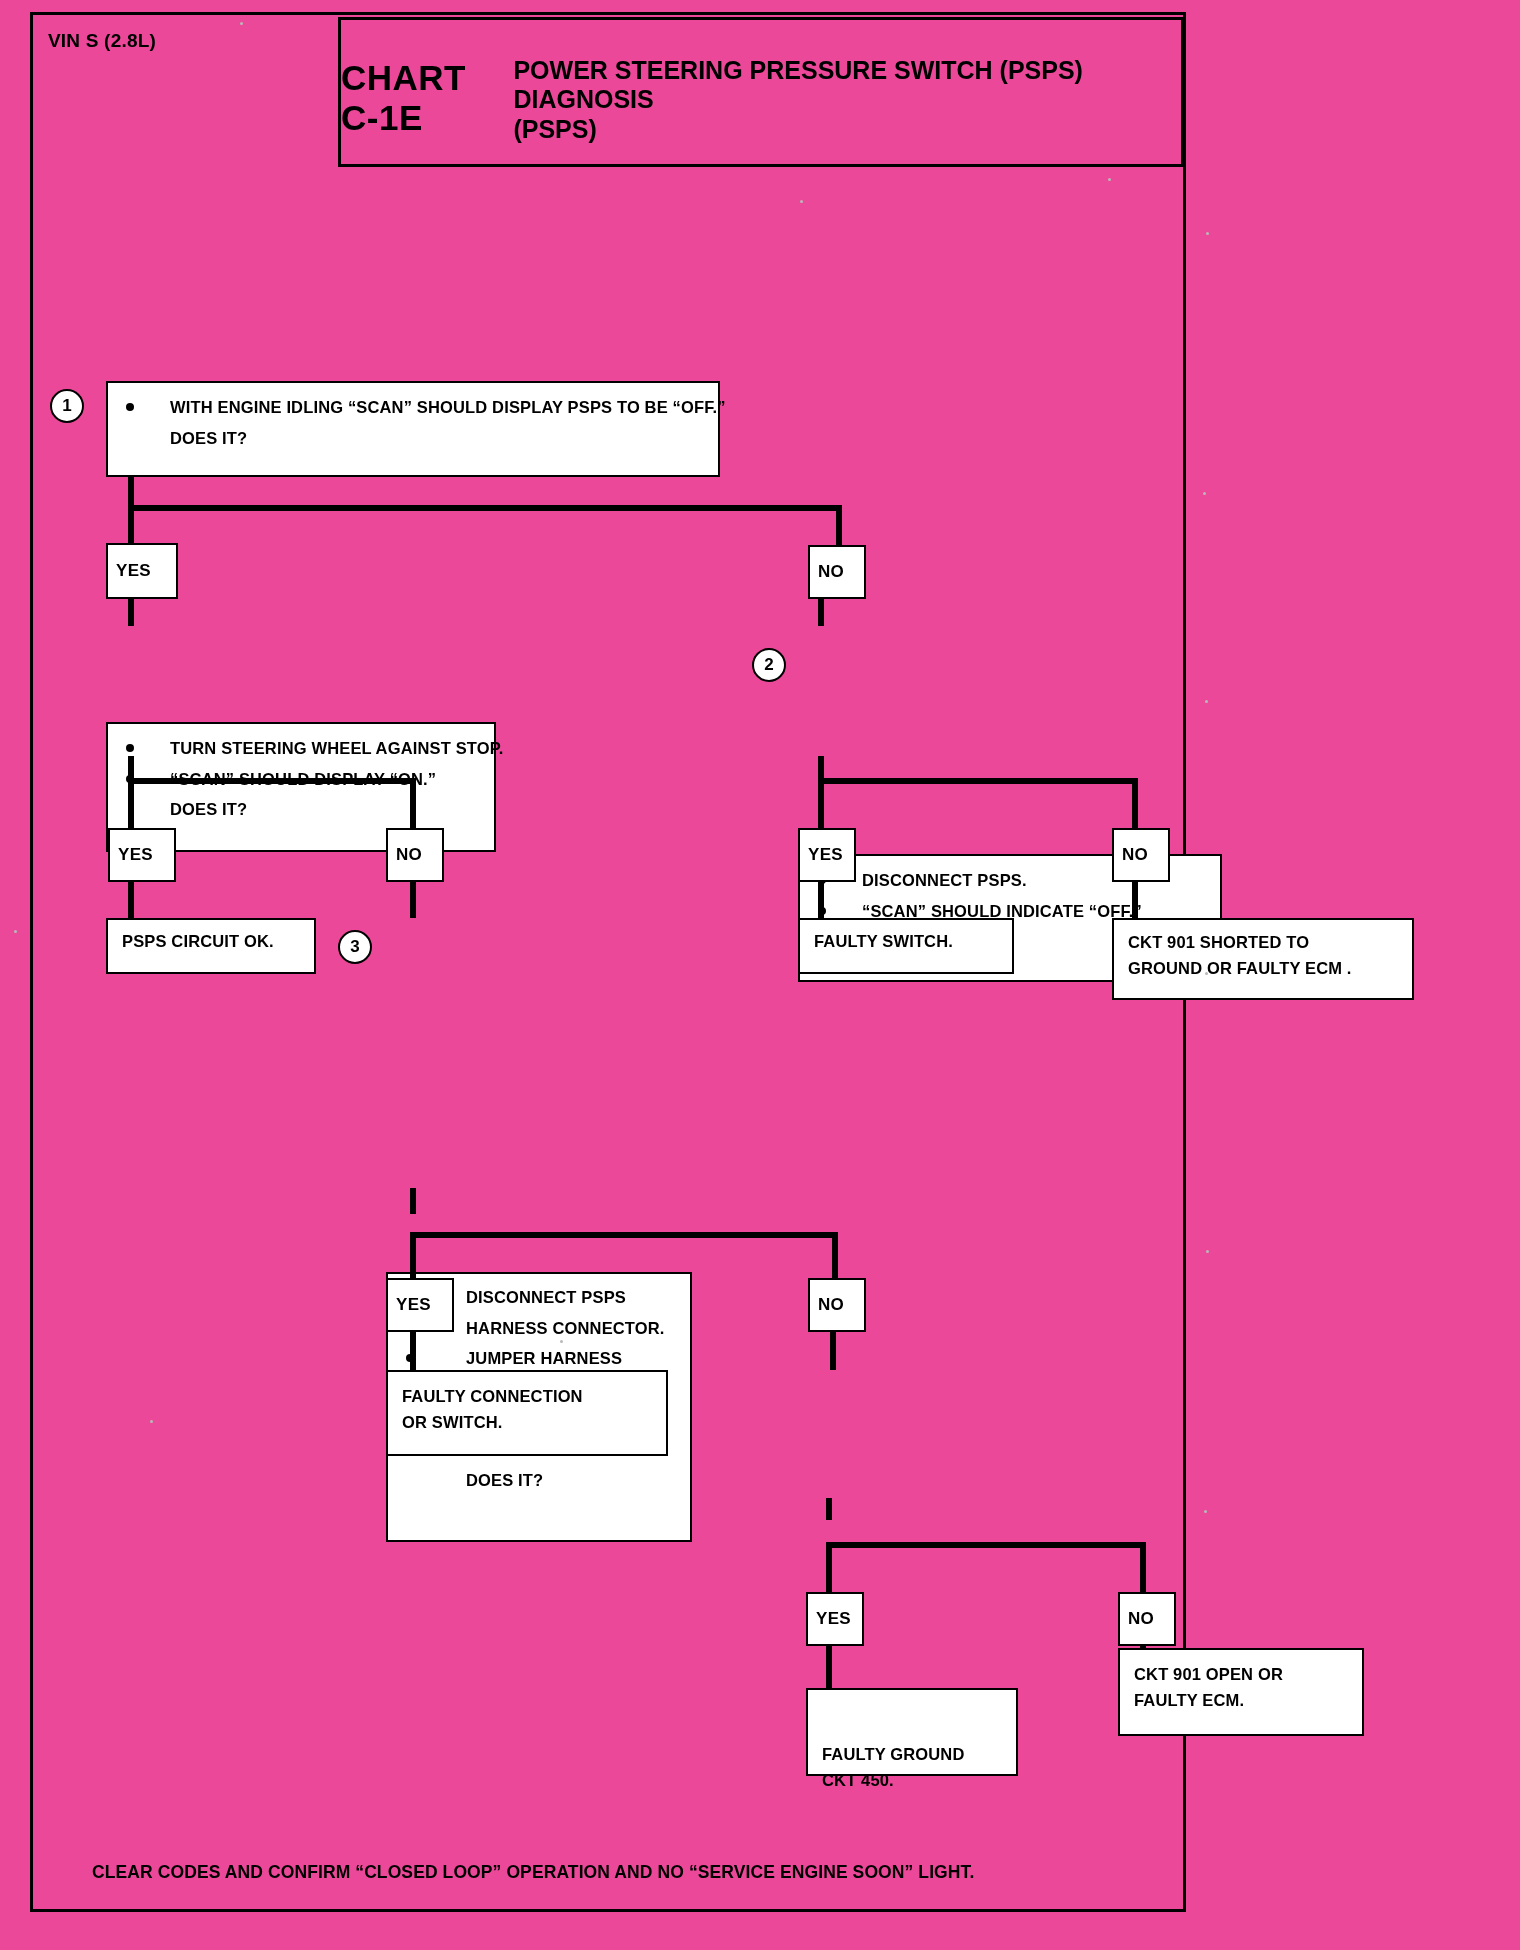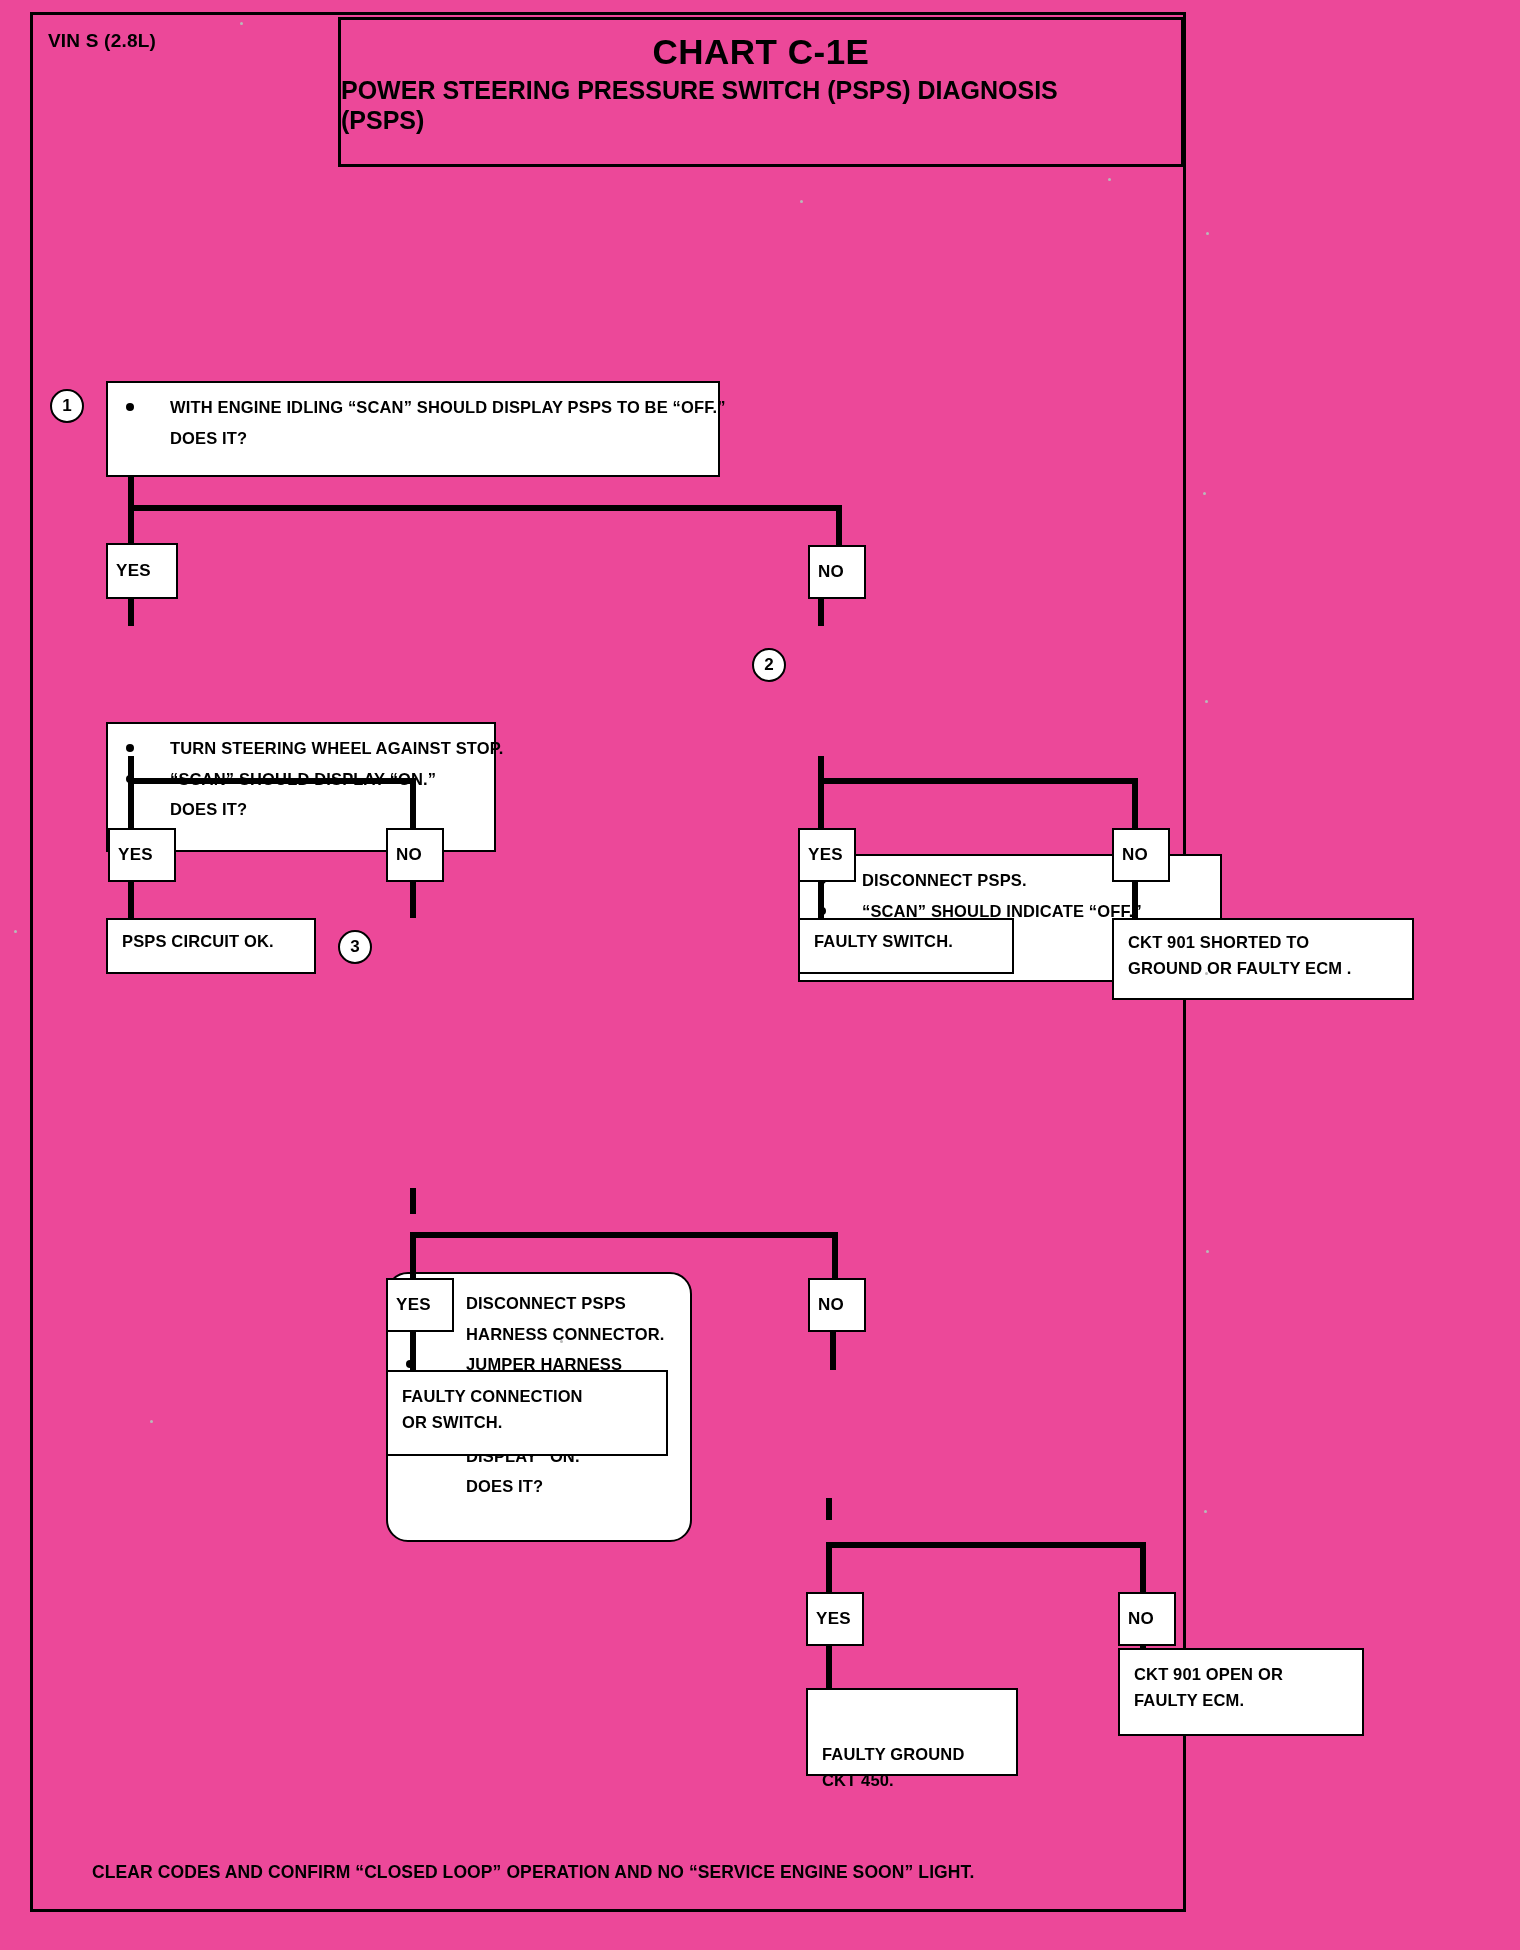--- a/index.html
+++ b/index.html
@@ -41,21 +41,21 @@
   }
   #title-box {
     position: absolute;
     left: 338px;
     top: 17px;
     width: 846px;
     height: 150px;
     border: 3px solid #000;
     box-sizing: border-box;
     display: flex;
-    flex-direction: column;
+    flex-direction: row;
     align-items: center;
     justify-content: flex-start;
     padding-top: 12px;
   }
   #chart-number {
     font-size: 35px;
     font-weight: bold;
     letter-spacing: 0.5px;
     line-height: 1.15;
   }
@@ -255,21 +255,21 @@
     <div class="line" style="line-height:1.1;">FAULTY SWITCH.</div>
   </div>
 
   <div class="fbox plainbox" style="left:1112px; top:918px; width:302px; height:82px; padding-top:10px;">
     <div class="line" style="line-height:1.55;">CKT 901 SHORTED TO</div>
     <div class="line" style="line-height:1.55;">GROUND OR FAULTY ECM .</div>
   </div>
 
   <div class="stepcircle" style="left:338px; top:930px;">3</div>
 
-  <div class="fbox bullets" style="left:386px; top:918px; width:306px; height:270px; padding-top:14px;border-radius:22px;">
+  <div class="fbox bullets" style="left:386px; top:918px; width:306px; height:270px; padding-top:8px;">
     <div class="bitem" style="padding-left:78px;">
       <div class="line">DISCONNECT PSPS</div>
       <div class="line">HARNESS CONNECTOR.</div>
     </div>
     <div class="bitem" style="padding-left:78px;">
       <div class="line">JUMPER HARNESS</div>
       <div class="line">TERMINALS TOGETHER.</div>
     </div>
     <div class="bitem" style="padding-left:78px;">
       <div class="line">“SCAN” SHOULD</div>

